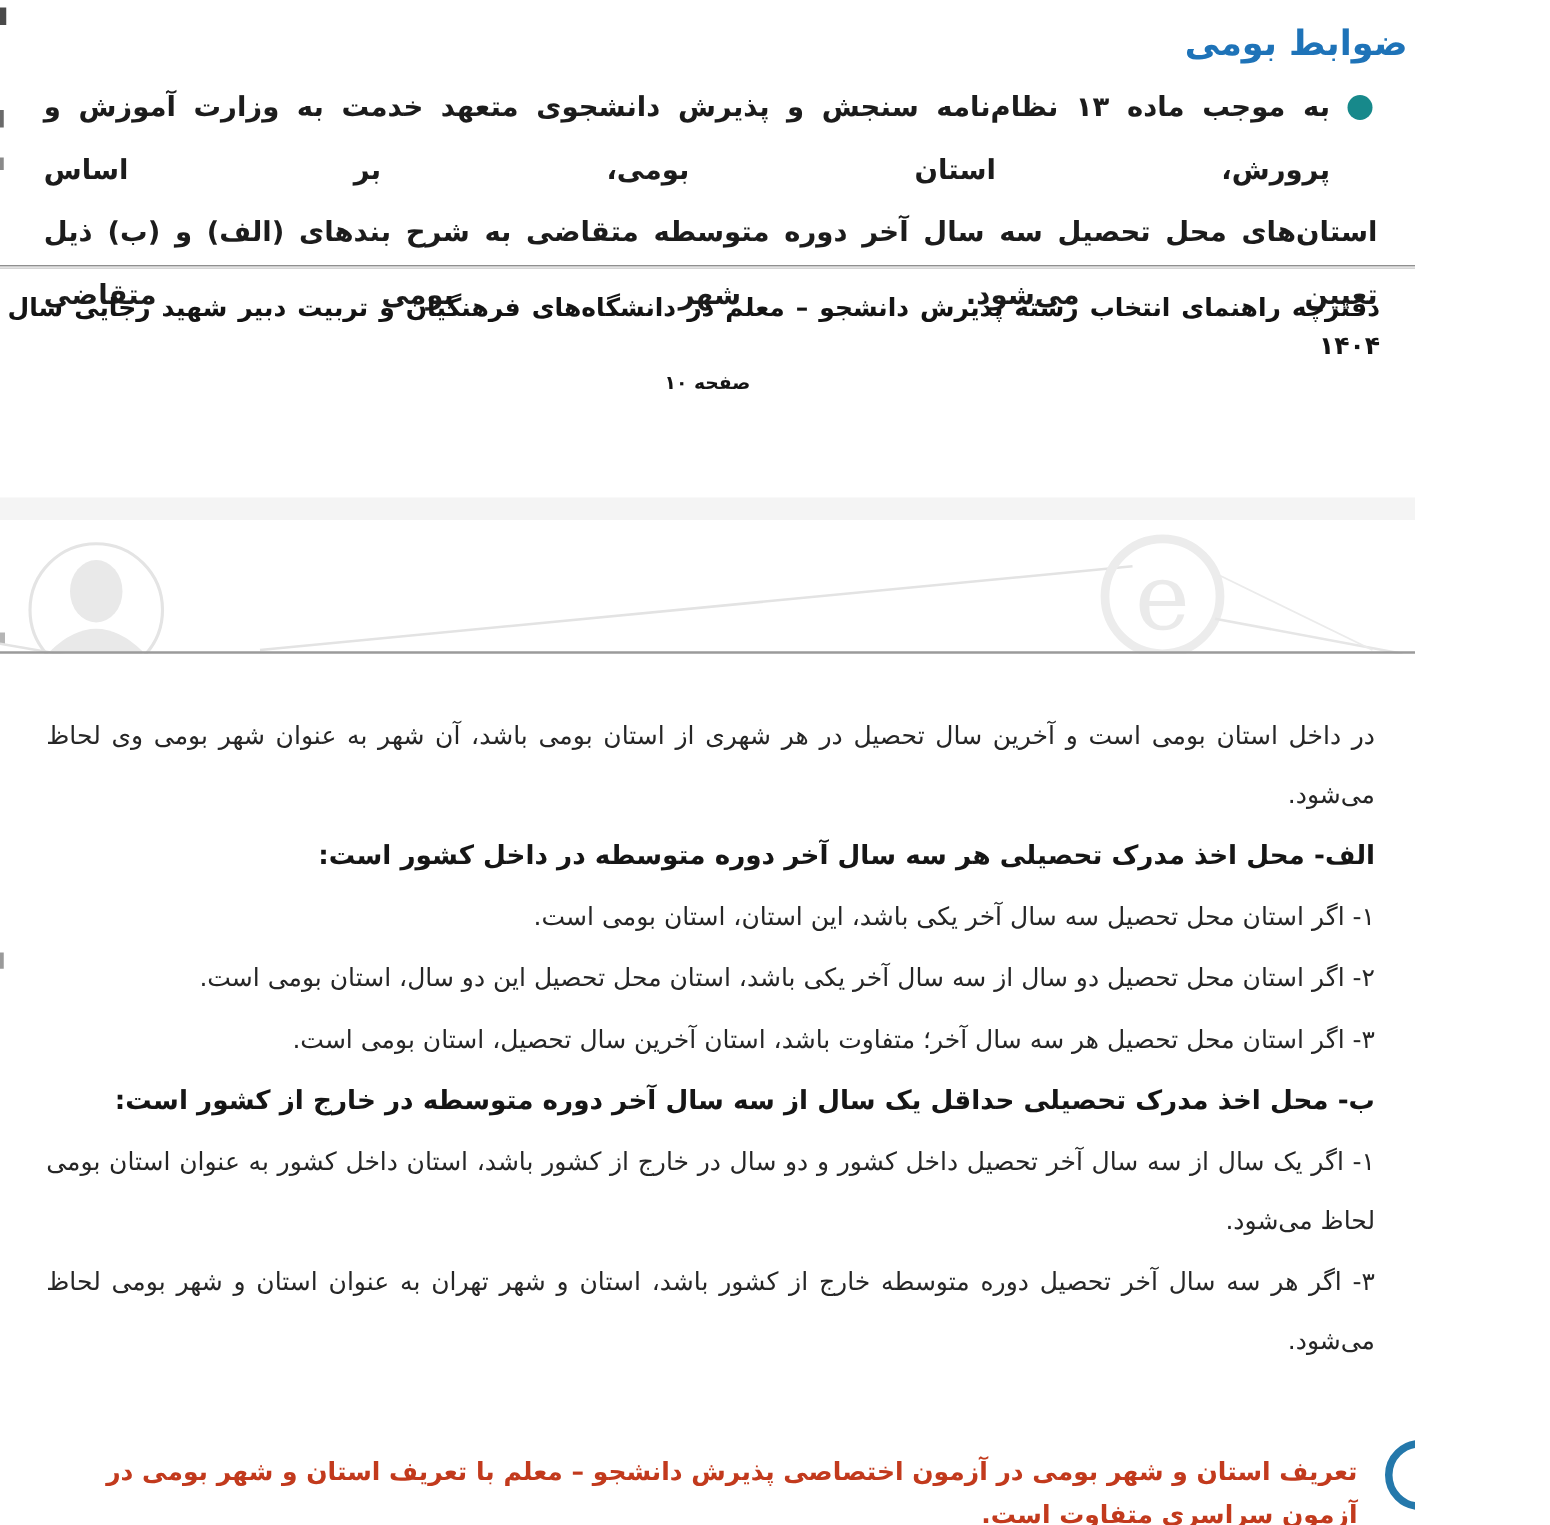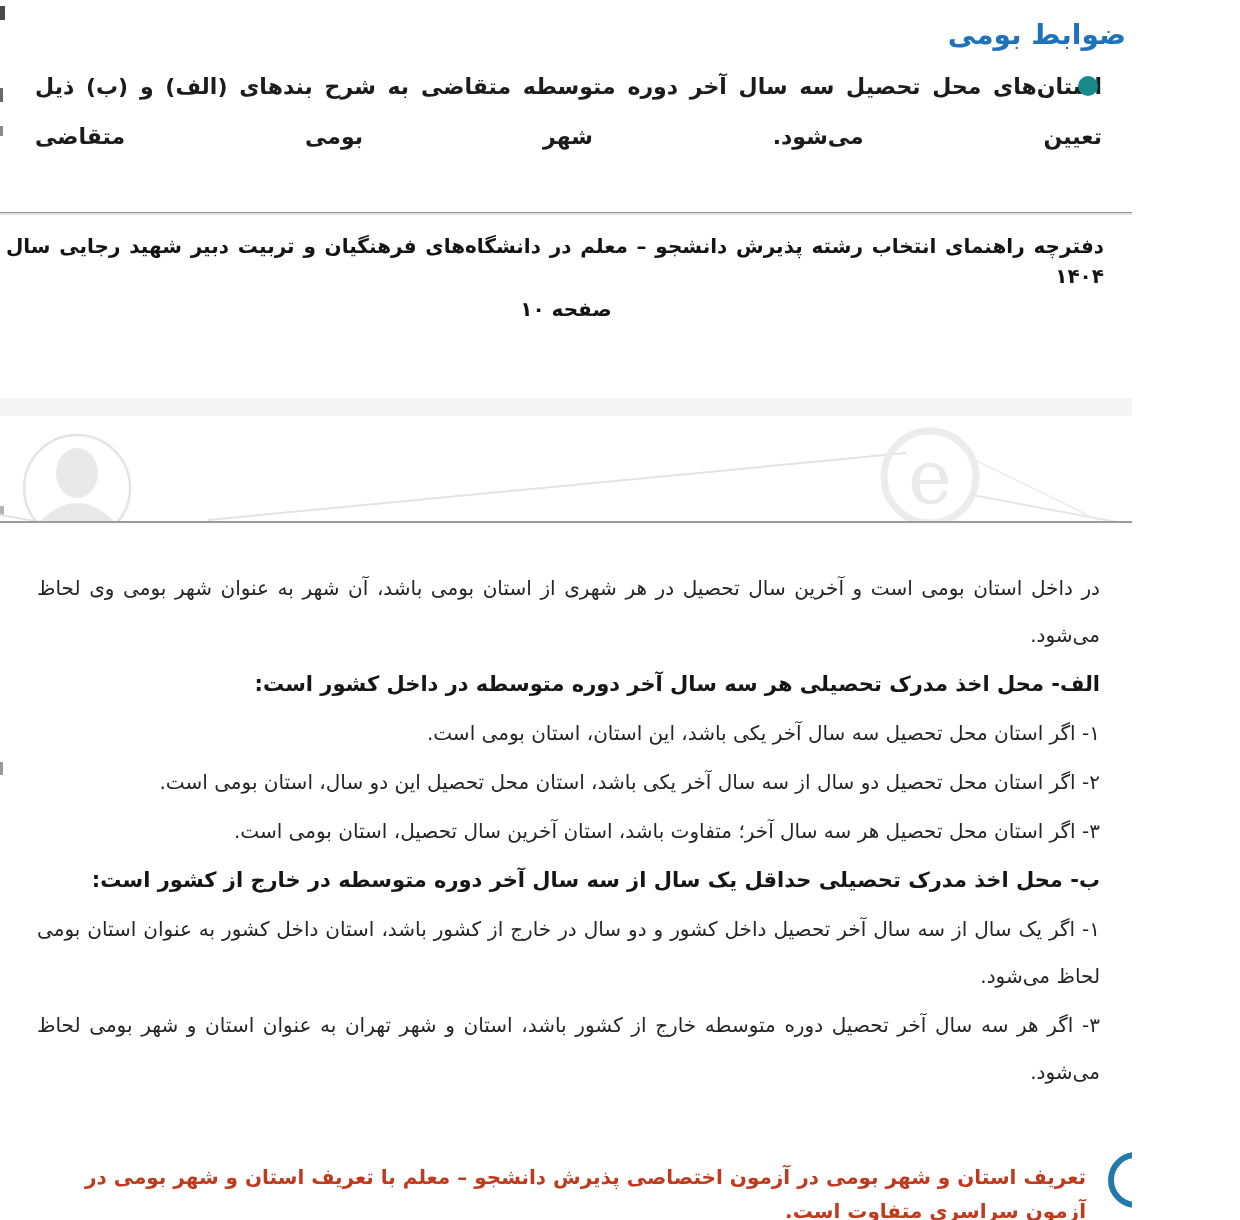--- a/index.html
+++ b/index.html
@@ -46,21 +46,21 @@
 
   .booklet-title {
     position: absolute; top: 231px; right: 28px; left: 6px;
     direction: rtl; font-size: 20px; font-weight: bold; color: #141414;
     line-height: 30px; text-align: justify; text-align-last: justify;
   }
 
   .page-label {
     position: absolute; top: 297px; left: 0; right: 0;
     direction: rtl; text-align: center;
-    font-size: 20px; font-weight: bold; color: #141414;
+    font-size: 15px; font-weight: bold; color: #141414;
   }
 
   .gray-band { position: absolute; top: 398px; left: 0; right: 0; height: 18px; background: #f4f4f4; }
 
   .watermarks { position: absolute; top: 415px; left: 0; width: 1240px; height: 108px; }
 
   .divider-mid { position: absolute; top: 521px; left: 0; right: 0; height: 2px; background: #9b9b9b; }
 
   .body-text {
     position: absolute; top: 563px; right: 30px; left: 35px;
@@ -93,20 +93,21 @@
   <div class="edge-mark em2"></div>
   <div class="edge-mark em3"></div>
   <div class="edge-mark em4"></div>
   <div class="edge-mark em5"></div>
 
   <h1 class="section-title">ضوابط بومی</h1>
 
   <div class="intro">
     <div class="intro-line line1">
       <span class="bullet"></span>
+      <span>به موجب ماده ۱۳ نظام‌نامه سنجش و پذیرش دانشجوی متعهد خدمت به وزارت آموزش و پرورش، استان بومی، بر اساس</span>
     </div>
     <div class="intro-line">استان‌های محل تحصیل سه سال آخر دوره متوسطه متقاضی به شرح بندهای (الف) و (ب) ذیل تعیین می‌شود. شهر بومی متقاضی</div>
   </div>
 
   <div class="divider-top"></div>
 
   <div class="booklet-title">دفترچه راهنمای انتخاب رشته پذیرش دانشجو – معلم در دانشگاه‌های فرهنگیان و تربیت دبیر شهید رجایی سال ۱۴۰۴</div>
 
   <div class="page-label">صفحه ۱۰</div>
 

